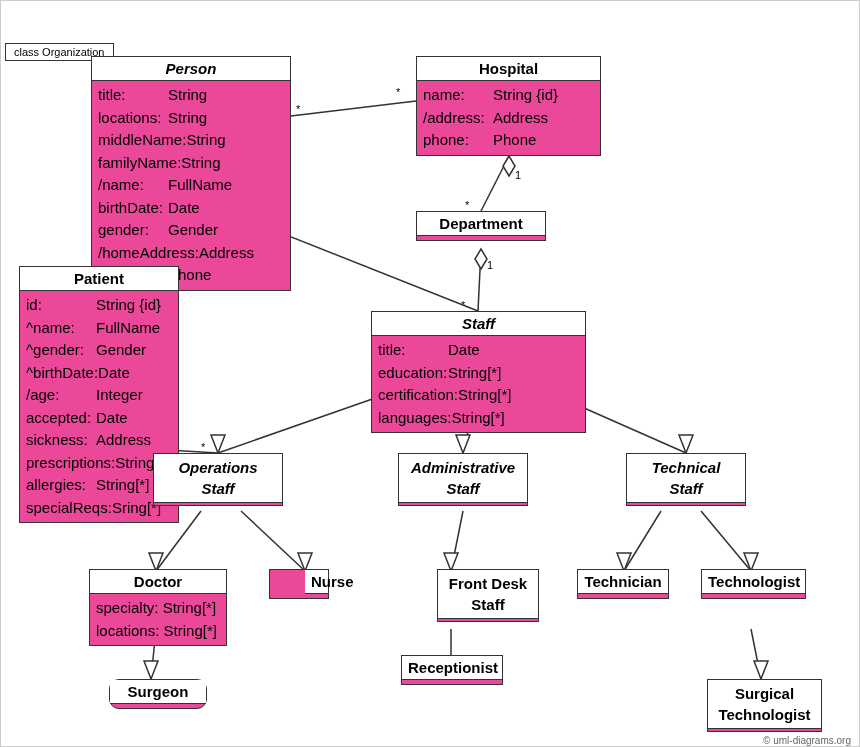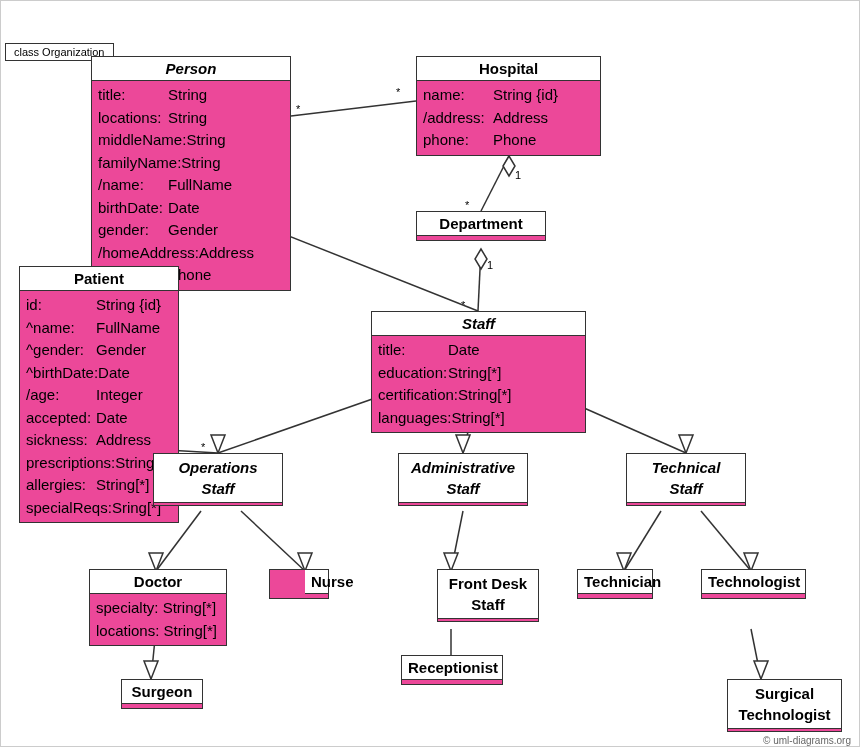--- a/index.html
+++ b/index.html
@@ -300,39 +300,39 @@
   <div class="uml-class" style="left:268px; top:568px; width:60px;padding-left:35px;">
     <div class="class-header">Nurse</div>
     <div class="class-body" style="padding:2px 6px;"></div>
   </div>
 
   <div class="uml-class" style="left:400px; top:568px; width:102px;margin-left:36px;">
     <div class="class-header" style="line-height:1.4">Front Desk<br>Staff</div>
     <div class="class-body" style="padding:1px 6px;"></div>
   </div>
 
-  <div class="uml-class" style="left:576px; top:568px; width:76px;">
+  <div class="uml-class" style="left:576px; top:568px; width:92px;">
     <div class="class-header">Technician</div>
     <div class="class-body" style="padding:2px 6px;"></div>
   </div>
 
   <div class="uml-class" style="left:700px; top:568px; width:105px;">
     <div class="class-header">Technologist</div>
     <div class="class-body" style="padding:2px 6px;"></div>
   </div>
 
-  <div class="uml-class" style="left:120px; top:678px; width:82px;">
+  <div class="uml-class" style="left:108px; top:678px; width:98px;border-radius:10px;">
     <div class="class-header">Surgeon</div>
     <div class="class-body" style="padding:2px 6px;"></div>
   </div>
 
   <div class="uml-class" style="left:400px; top:654px; width:102px;">
     <div class="class-header">Receptionist</div>
     <div class="class-body" style="padding:2px 6px;"></div>
   </div>
 
-  <div class="uml-class" style="left:706px; top:678px; width:115px;margin-left:20px;">
+  <div class="uml-class" style="left:706px; top:678px; width:115px;">
     <div class="class-header" style="line-height:1.4">Surgical<br>Technologist</div>
     <div class="class-body" style="padding:1px 6px;"></div>
   </div>
 
   <div class="copyright">© uml-diagrams.org</div>
 </div>
 
 </body></html>

